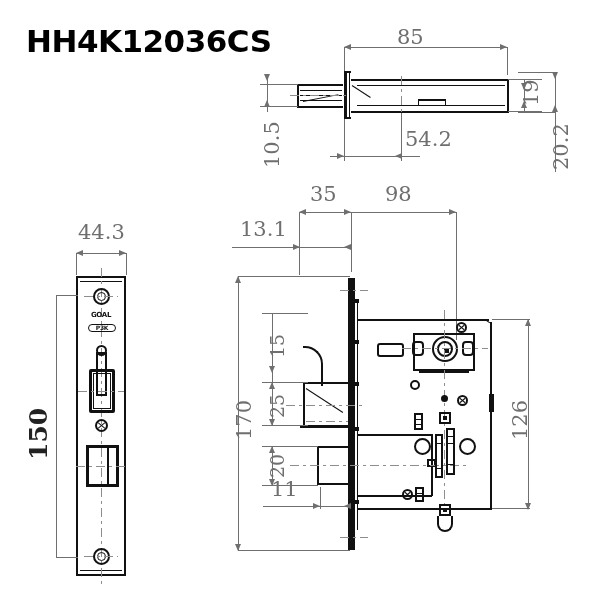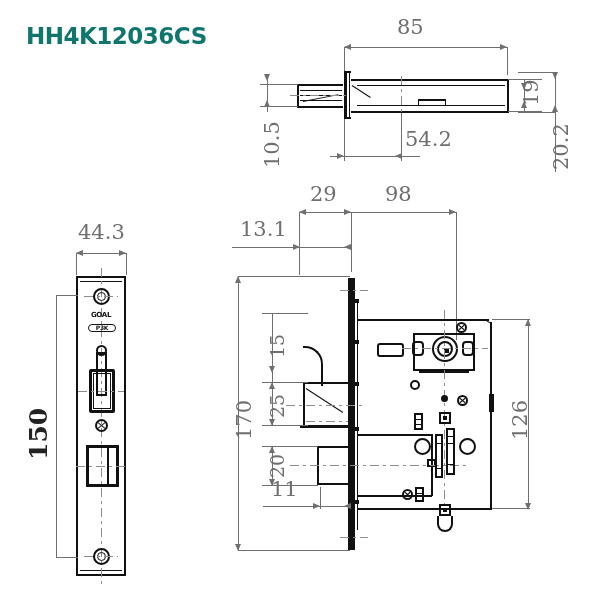--- a/index.html
+++ b/index.html
@@ -3,22 +3,22 @@
 <meta charset="utf-8">
 <style>
   html,body{margin:0;padding:0;background:#ffffff;}
   body{width:600px;height:600px;overflow:hidden;
        font-family:"DejaVu Sans","Liberation Sans",sans-serif;}
   #root{position:relative;width:600px;height:600px;background:#fff;}
 
   .title{
     position:absolute; left:26px; top:23px;
     font-family:"DejaVu Sans","Liberation Sans",sans-serif;
-    font-weight:bold; font-size:23px; letter-spacing:-0.5px;
-    color:#0f766e; white-space:nowrap;
+    font-weight:bold; font-size:31px; letter-spacing:-0.5px;
+    color:#000000; white-space:nowrap;
   }
 
   
   .ln{position:absolute;background:#111;}
   .h{height:1px;}
   .v{width:1px;}
   .h2{height:2px;}
   .v2{width:2px;}
   .h3{height:3px;}
   .v3{width:3px;}
@@ -69,21 +69,21 @@
 
   <div class="title">HH4K12036CS</div>
 
   <div>
 
     <div class="dim dimh" style="left:344px;top:47px;width:163px;"></div>
     <div class="arr arr-l" style="left:344px;top:44px;"></div>
     <div class="arr arr-r" style="left:500px;top:44px;"></div>
     <div class="dim dimv" style="left:344px;top:47px;height:24px;"></div>
     <div class="dim dimv" style="left:507px;top:47px;height:28px;"></div>
-    <div class="dtxt" style="left:397px;top:17px;">85</div>
+    <div class="dtxt" style="left:397px;top:27px;">85</div>
 
     <div class="ln h2" style="left:297px;top:84px;width:46px;"></div>
     <div class="ln h2" style="left:297px;top:106px;width:46px;"></div>
     <div class="ln v2" style="left:297px;top:84px;height:24px;"></div>
     <div class="ln h" style="left:300px;top:90px;width:42px;"></div>
     <div class="ln h" style="left:300px;top:95px;width:42px;"></div>
     <div class="ln h" style="left:300px;top:100px;width:42px;"></div>
     <div class="ln h" style="left:303px;top:101px;width:36px;transform:rotate(-11deg);transform-origin:left center;"></div>
 
     <div class="ln v3" style="left:344px;top:71px;height:48px;"></div>
@@ -181,21 +181,21 @@
     <div class="dtxt rot" style="left:26px;top:460px;font-weight:bold;color:#222;font-size:25px;">150</div>
   </div>
 
   <div>
 
     <div class="dim dimh" style="left:299px;top:212px;width:52px;"></div>
     <div class="arr arr-l" style="left:299px;top:209px;"></div>
     <div class="arr arr-r" style="left:344px;top:209px;"></div>
     <div class="dim dimv" style="left:299px;top:212px;height:63px;"></div>
     <div class="dim dimv" style="left:351px;top:212px;height:60px;"></div>
-    <div class="dtxt" style="left:310px;top:184px;">29</div>
+    <div class="dtxt" style="left:310px;top:184px;">35</div>
 
     <div class="dim dimh" style="left:351px;top:212px;width:105px;"></div>
     <div class="arr arr-r" style="left:449px;top:209px;"></div>
     <div class="dim dimv" style="left:456px;top:212px;height:128px;"></div>
     <div class="dtxt" style="left:385px;top:184px;">98</div>
 
     <div class="dim dimh" style="left:232px;top:247px;width:118px;"></div>
     <div class="arr arr-r" style="left:293px;top:244px;"></div>
     <div class="arr arr-l" style="left:344px;top:244px;"></div>
     <div class="dtxt" style="left:240px;top:219px;">13.1</div>

